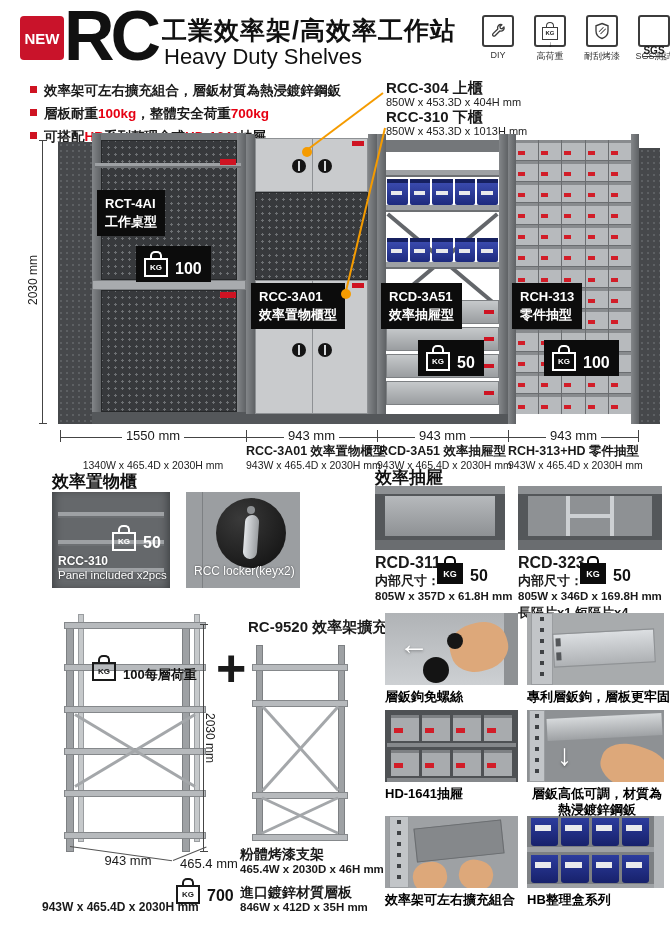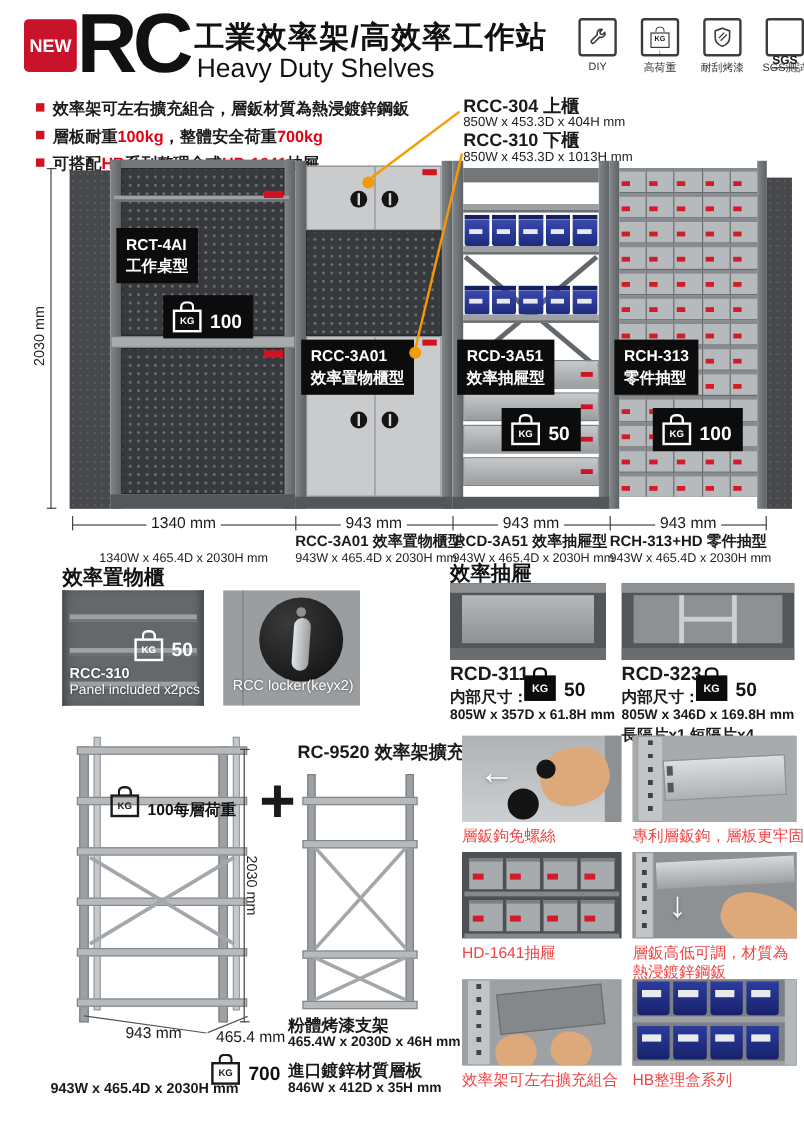--- a/index.html
+++ b/index.html
@@ -95,21 +95,21 @@
   .wcap{position:absolute;color:#fff;font-size:12px;white-space:nowrap;text-shadow:0 0 2px rgba(0,0,0,.6);}
 
   
   .rpost{position:absolute;background:#9ea1a4;border:1px solid #7d8083;box-sizing:border-box;}
   .rpost.back{background:#c6c9cb;border-color:#9a9da0;}
   .rshelf{position:absolute;height:7px;background:#b7babd;border:1px solid #85888b;box-sizing:border-box;}
   .rx{position:absolute;background:#a4a7aa;height:3px;transform-origin:center;}
   .diag{position:absolute;height:1px;background:#555;transform-origin:left center;}
 
   
-  .gcap{position:absolute;font-size:13px;font-weight:normal;color:#ef4444;line-height:1.25;}
+  .gcap{position:absolute;font-size:13px;font-weight:bold;color:#000000;line-height:1.25;text-align:center;}
   .slots{position:absolute;background-color:#c2c5c8;border:1px solid #9a9da0;box-sizing:border-box;}
   .slots::after{content:'';position:absolute;left:50%;top:3px;bottom:3px;width:4px;transform:translateX(-50%);
     background-image:repeating-linear-gradient(180deg,#3f4245 0 4px,transparent 4px 11px);}
   .hand{position:absolute;background:#dda87a;border-radius:45%;}
   .white-arrow{position:absolute;color:#fff;font-weight:bold;font-size:30px;line-height:1;text-shadow:0 1px 3px rgba(0,0,0,.4);}
   .hd-row,.hb-row{position:absolute;display:grid;grid-template-columns:repeat(4,1fr);gap:3px;}
   .hd-cell{position:relative;background:#a8abae;border-top:3px solid #7d8083;}
   .hd-cell::before{content:'';position:absolute;left:3px;top:45%;width:9px;height:5px;background:#d21d28;}
   .hb-bin{position:relative;background:linear-gradient(180deg,#2c3c9e,#17216b);border-radius:0 0 3px 3px;}
   .hb-bin::after{content:'';position:absolute;left:15%;top:25%;width:60%;height:6px;background:#e9eaec;}
@@ -341,21 +341,21 @@
     <span class="kgval">100</span>
   </div>
 
   <div class="hline" style="left:60px;top:437px;width:579px"></div>
   <div class="tick" style="left:60px;top:430px"></div>
   <div class="tick" style="left:246px;top:430px"></div>
   <div class="tick" style="left:377px;top:430px"></div>
   <div class="tick" style="left:508px;top:430px"></div>
   <div class="tick" style="left:638px;top:430px"></div>
   <div class="seg" style="left:60px;top:428px;width:186px">
-      <span>1340 mm</span>
+      <span>1550 mm</span>
     </div>
   <div class="seg" style="left:246px;top:428px;width:131px">
       <span>943 mm</span>
     </div>
   <div class="seg" style="left:377px;top:428px;width:131px">
       <span>943 mm</span>
     </div>
   <div class="seg" style="left:508px;top:428px;width:131px">
       <span>943 mm</span>
     </div>

